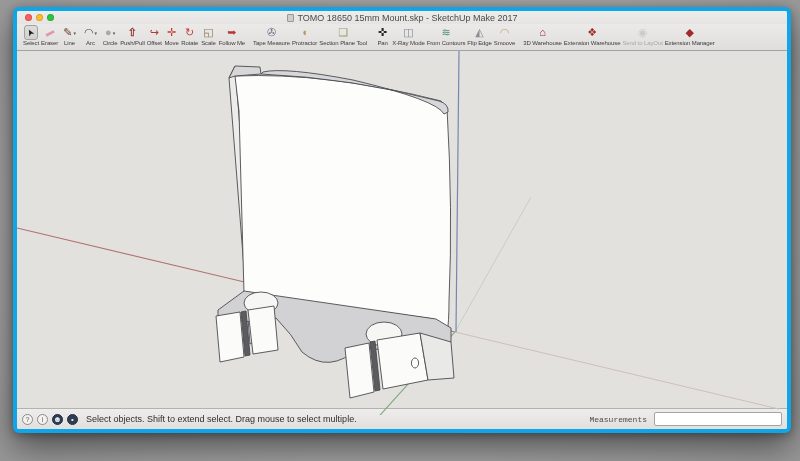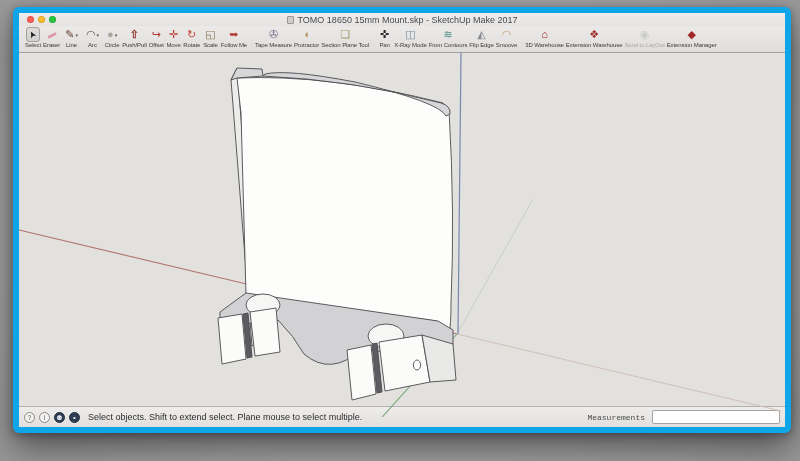--- a/index.html
+++ b/index.html
@@ -4,21 +4,21 @@
 <style>
   * { margin:0; padding:0; box-sizing:border-box; }
   html,body { width:800px; height:461px; overflow:hidden; }
   body {
     font-family:"Liberation Sans", sans-serif;
     background: radial-gradient(ellipse at 50% 45%, #aeaeae 0%, #a2a2a2 70%, #989898 100%);
     position:relative;
   }
   .window {
     position:absolute; left:13px; top:7px; width:778px; height:426px;
-    background:#e2e1de; border-radius:6px; border:6px solid #0ea5e9;
+    background:#e2e1de; border-radius:6px; border:4px solid #0ea5e9;
     box-shadow:0 14px 34px rgba(0,0,0,.5), 0 2px 8px rgba(0,0,0,.3);
     display:flex; flex-direction:column; overflow:hidden;
   }
   
   .titlebar {
     height:13px; flex:0 0 auto; position:relative;
     background:linear-gradient(#efedec,#e6e4e3);
     display:flex; align-items:center;
   }
   .traffic { display:flex; gap:4px; margin-left:8px; }
@@ -271,19 +271,19 @@
     </svg>
   </div>
 
   <div class="statusbar" data-name="statusbar">
     <div class="sicons" data-name="statusbar-icons">
         <span class="sicon" data-name="help-icon">?</span>
         <span class="sicon" data-name="instructor-icon">i</span>
         <span class="sicon filled" data-name="account-icon">☻</span>
         <span class="sicon filled" data-name="geolocation-icon">•</span>
       </div>
-    <span class="status-msg" data-name="status-message">Select objects. Shift to extend select. Plane mouse to select multiple.</span>
+    <span class="status-msg" data-name="status-message">Select objects. Shift to extend select. Drag mouse to select multiple.</span>
     <span class="spacer" data-name="statusbar-spacer"></span>
     <span class="meas-label" data-name="measurements-label">Measurements</span>
     <input class="meas-input" type="text" data-name="measurements-input" value="" style="">
   </div>
 
 </div>
 
 </body></html>

